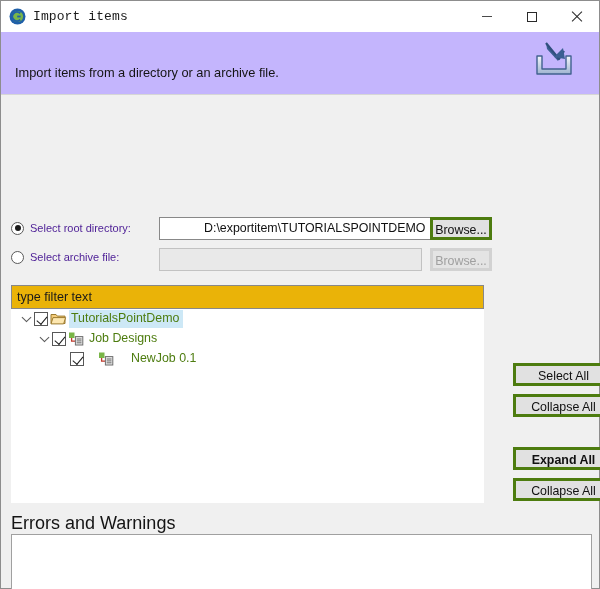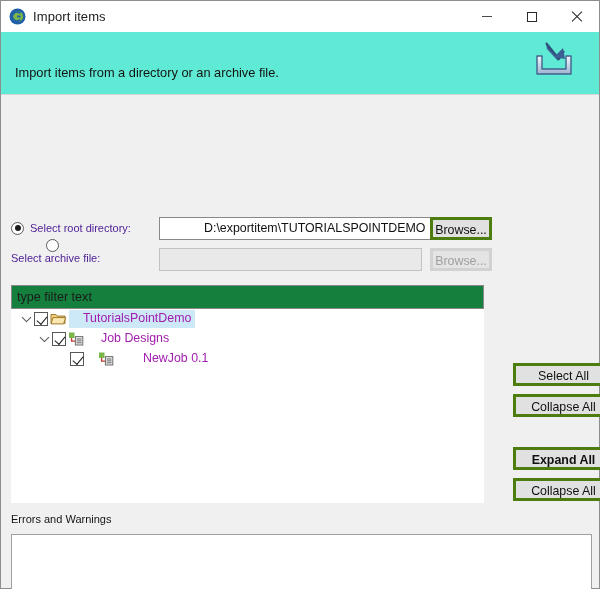--- a/index.html
+++ b/index.html
@@ -26,20 +26,21 @@
   }
 
   
   .titlebar {
     height: 31px;
     background: #ffffff;
     display: flex;
     align-items: center;
     flex: none;
     position: relative;
+    font-family: Liberation Mono, monospace;
   }
   .title-icon {
     width: 17px; height: 17px;
     margin-left: 8px; margin-right: 7px;
     position: relative;
     flex: none;
   }
   .title-text {
     font-size: 13px;
     color: #1b1b1b;
@@ -72,21 +73,21 @@
     content: ""; position: absolute;
     left: 0; top: 6px;
     width: 14px; height: 1px; background: #2a2a2a;
   }
   .gl-close:before { transform: rotate(45deg); }
   .gl-close:after  { transform: rotate(-45deg); }
 
   
   .banner {
     height: 62px;
-    background: #5eead4;
+    background: #c4b5fd;
     position: relative;
     flex: none;
     border-bottom: 1px solid #d6d6d6;
   }
   .banner-desc {
     position: absolute;
     left: 14px; top: 33px;
     font-size: 12.8px;
     color: #141414;
   }
@@ -105,21 +106,21 @@
 
   
   .src-row {
     position: absolute;
     left: 10px;
     display: flex;
     align-items: center;
     height: 22px;
   }
   .src-row.r1 { top: 122px; }
-  .src-row.r2 { top: 144px; flex-direction: column; }
+  .src-row.r2 { top: 151px; }
 
   .radio {
     width: 13px; height: 13px;
     border-radius: 50%;
     border: 1px solid #5a5a5a;
     background: #fff;
     box-sizing: border-box;
     position: relative;
     flex: none;
     margin-right: 6px;
@@ -179,21 +180,21 @@
   #browse-arch { position: absolute; left: 429px; top: 153px; width: 62px; }
   #from-exch   { position: absolute; left: 494px; top: 153px; width: 97px; }
 
   
   #filter-input {
     position: absolute;
     left: 10px; top: 190px;
     width: 473px; height: 24px;
     box-sizing: border-box;
     border: 1px solid #888888;
-    background: #15803d;
+    background: #eab308;
     font-size: 12.6px;
     color: #1a1a1a;
     padding: 0 5px;
     line-height: 22px;
   }
 
   
   #tree-panel {
     position: absolute;
     left: 10px; top: 214px;
@@ -235,38 +236,38 @@
     position: absolute;
     left: 3.5px; top: 0.5px;
     width: 4.5px; height: 9px;
     border-right: 1.7px solid #1c1c1c;
     border-bottom: 1.7px solid #1c1c1c;
     transform: rotate(40deg);
   }
   .ticon { width: 17px; height: 16px; flex: none; position: relative; margin-right: 2px; }
   .tlabel {
     font-size: 12.4px;
-    color: #a21caf;
-    padding: 1px 4px 2px 14px;
+    color: #4d7c0f;
+    padding: 1px 4px 2px 2px;
     line-height: 15px;
   }
   .tlabel.sel { background: #cde8f6; }
 
   
   .sidebtn { position: absolute; left: 512px; width: 101px; }
   #sel-all   { top: 268px; }
   #desel-all { top: 299px; }
   #exp-all   { top: 352px; font-weight: bold; }
   #col-all   { top: 383px; }
 
   
   #err-label {
     position: absolute;
     left: 10px; top: 418px;
-    font-size: 11px;
+    font-size: 18px;
     color: #141414;
   }
   #err-box {
     position: absolute;
     left: 10px; top: 439px;
     width: 581px; height: 58px;
     box-sizing: border-box;
     border: 1px solid #a0a0a0;
     background: #ffffff;
   }

